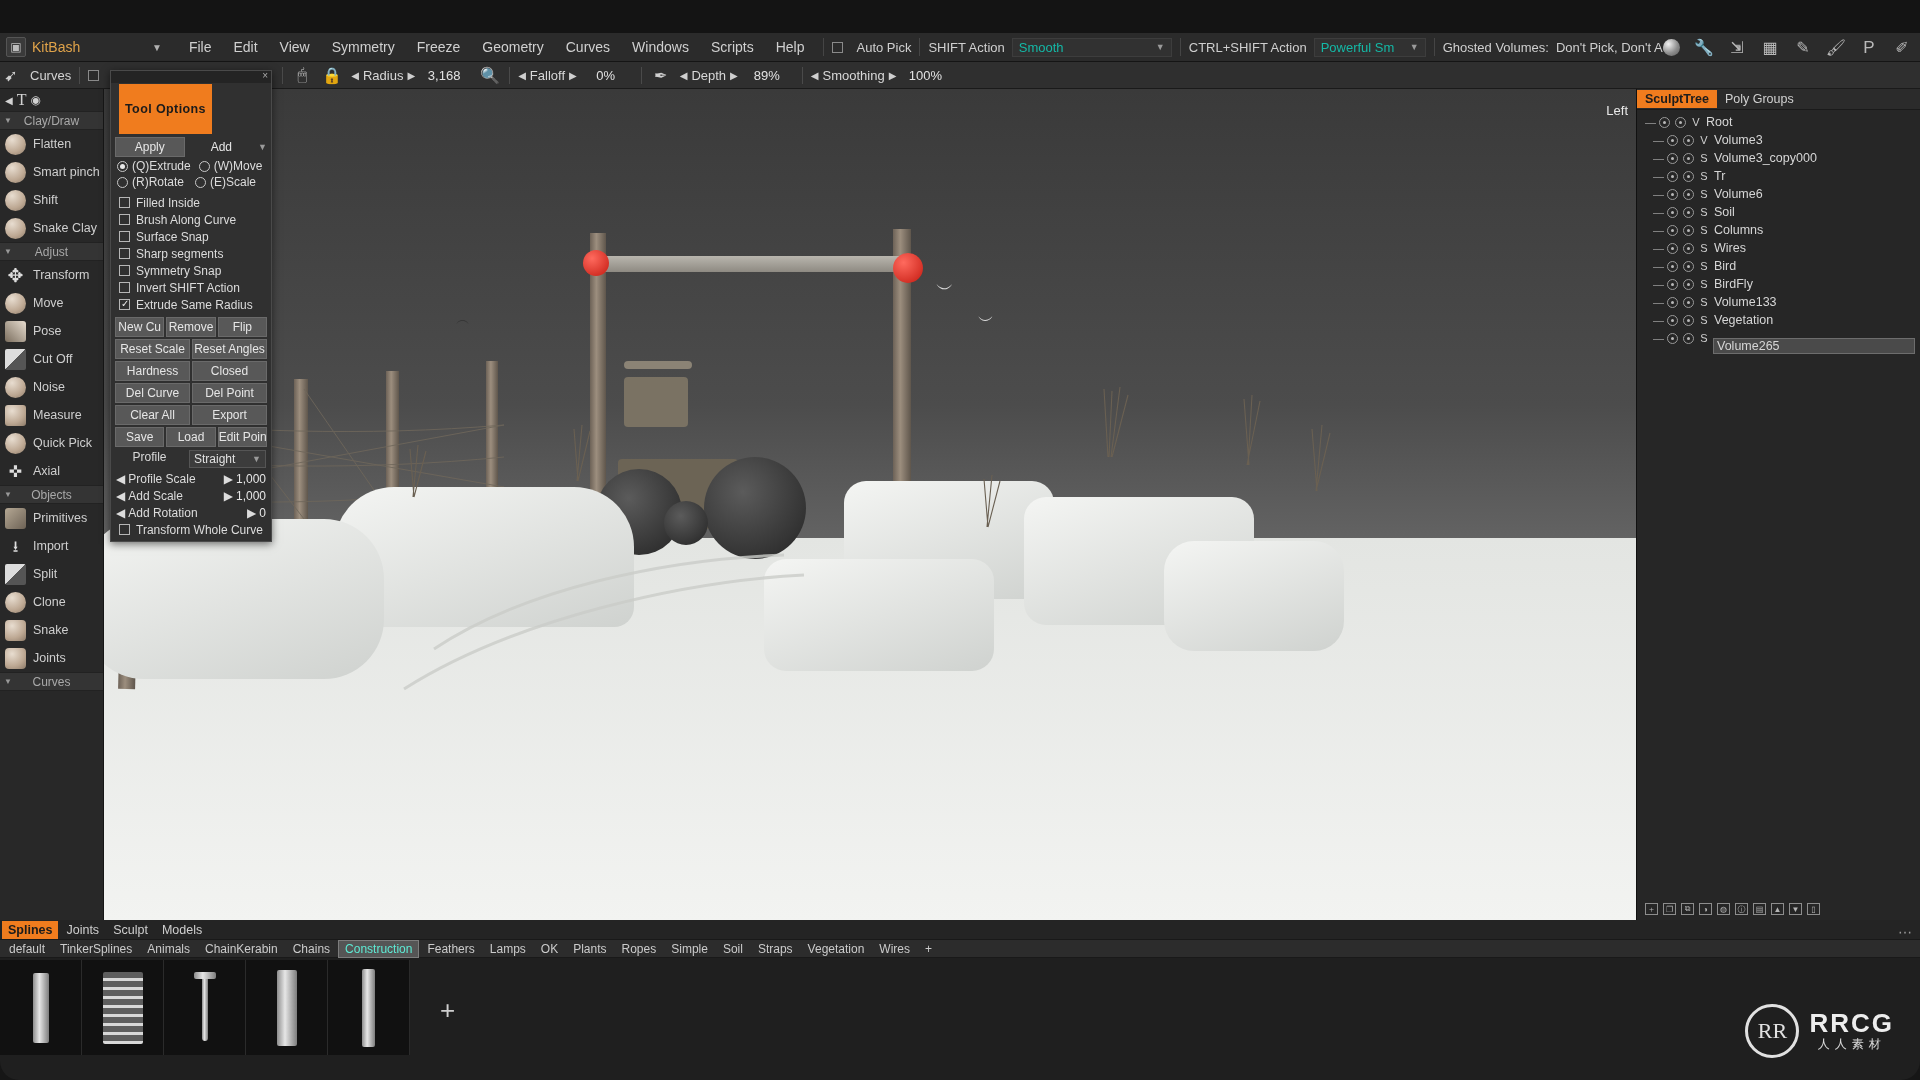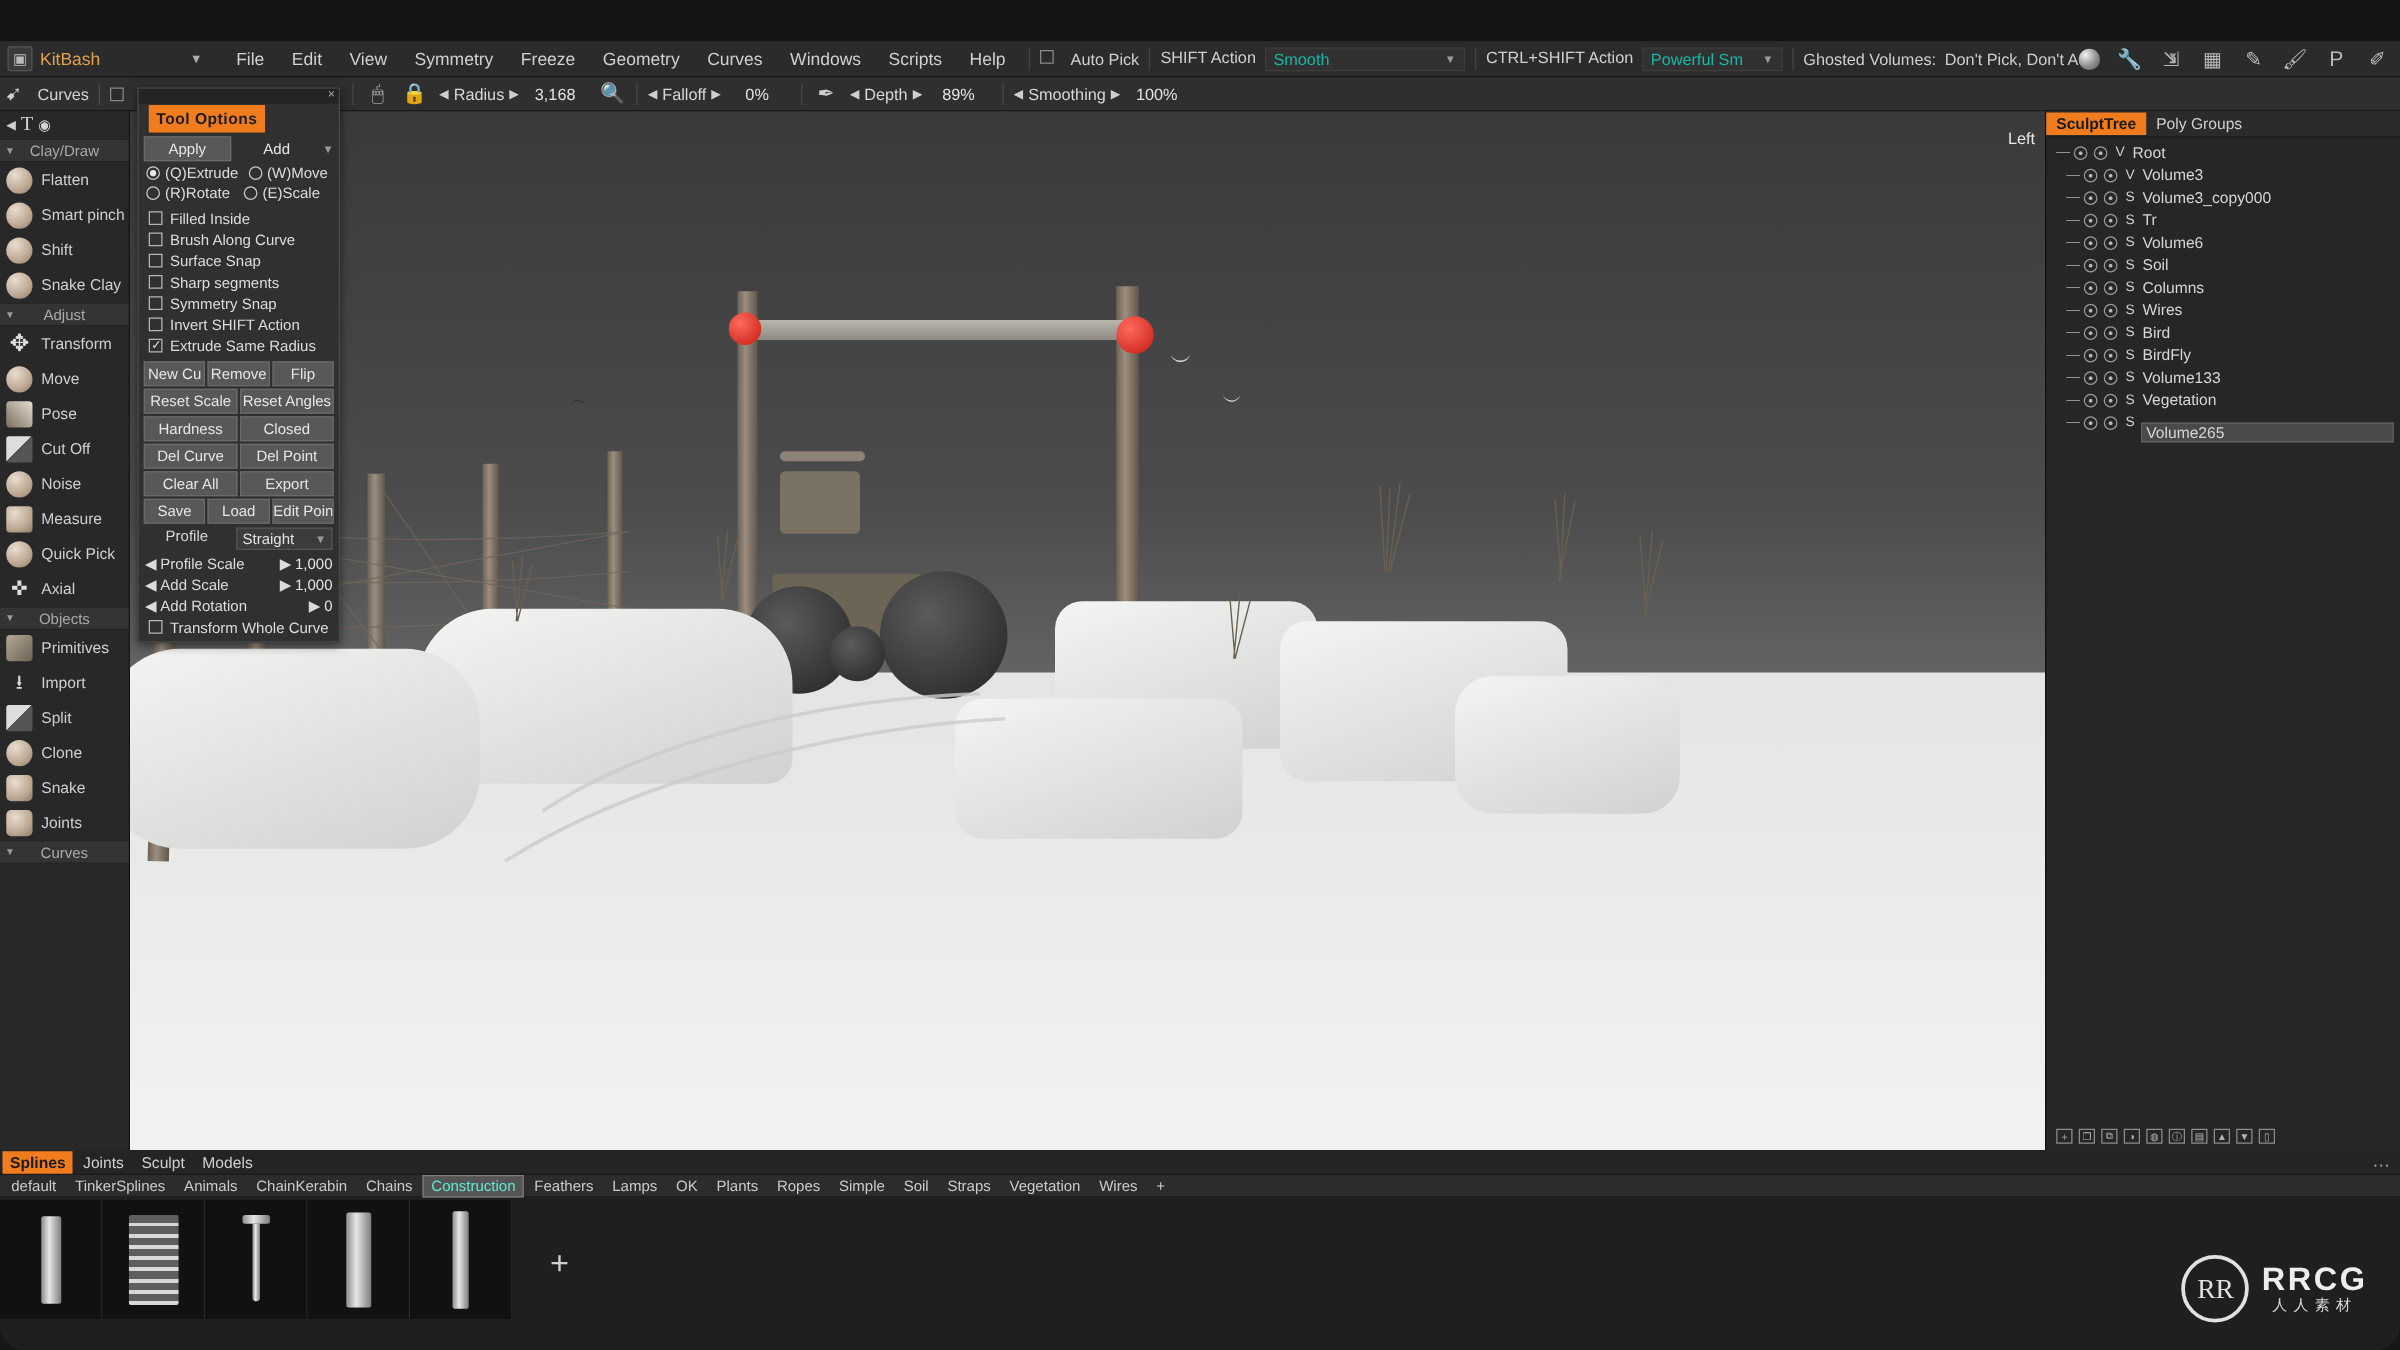--- a/index.html
+++ b/index.html
@@ -22,21 +22,21 @@
     width:20px; height:20px; margin-left:6px; margin-right:6px;
     background:#3a3a3a; border:1px solid #555; border-radius:2px;
     display:flex; align-items:center; justify-content:center;
     color:#bbb; font-size:12px;
   }
   .proj-name { color:#e0a34a; font-size:14px; width:120px; }
   .proj-caret { color:#b0b0b0; font-size:10px; margin-right:16px; }
   .menu-item { font-size:14px; color:#d0d0d0; padding:4px 11px; cursor:default; white-space:nowrap;}
   .msep { width:1px; height:18px; background:#454545; margin:0 8px; }
   .chk { width:11px; height:11px; border:1px solid #8a8a8a; background:#2b2b2b; display:inline-block; margin-right:6px; vertical-align:-1px;}
-  .mb-field { font-size:13px; color:#cfcfcf; display:flex; align-items:flex-start; gap:7px; white-space:nowrap;}
+  .mb-field { font-size:13px; color:#cfcfcf; display:flex; align-items:center; gap:7px; white-space:nowrap;}
   .mb-val { color:#14b8a6; }
   .caret { font-size:9px; color:#9a9a9a; }
   .mb-drop { background:#313131; border:1px solid #3d3d3d; height:19px; display:flex;
     align-items:center; padding:0 6px; gap:8px; }
 
   
   .topicons { position:absolute; right:6px; top:33px; height:29px; display:flex; align-items:center; gap:9px;}
   .tico { width:24px; height:22px; display:flex; align-items:center; justify-content:center; color:#b9b9b9;}
   .sphere-ico { width:17px; height:17px; border-radius:50%; background:radial-gradient(circle at 32% 30%, #f2f2f2, #8e8e8e 55%, #5a5a5a);}
 
@@ -81,21 +81,21 @@
   
   .topts {
     position:absolute; left:110px; top:70px; width:162px;
     background:#303030; border:1px solid #4a4a4a; z-index:30;
     box-shadow:0 2px 8px rgba(0,0,0,.55);
   }
   .topts .bar { height:12px; background:#242424; position:relative; }
   .topts .bar .x { position:absolute; right:3px; top:-1px; font-size:10px; color:#aaa;}
   .topts-title {
     background:#f07c1e; color:#1b1b1b; font-size:12.5px; font-weight:bold;
-    padding:4px 6px; display:inline-block; margin:1px 0 2px 8px; letter-spacing:.4px;
+    padding:18px 6px; display:inline-block; margin:1px 0 2px 8px; letter-spacing:.4px;
   }
   .row2 { display:flex; gap:2px; padding:1px 4px; }
   .btn {
     background:#585858; color:#e6e6e6; font-size:12px; text-align:center;
     padding:2px 0; flex:1; border:1px solid #6a6a6a; cursor:default; white-space:nowrap; overflow:hidden;
   }
   .btn.flat { background:#4a4a4a; border-color:#5a5a5a; }
   .opt-line { display:flex; padding:1px 6px; gap:8px; font-size:12px; color:#dcdcdc;}
   .opt-line > div { display:flex; align-items:center; gap:4px; flex:1; white-space:nowrap;}
   .radio { width:11px; height:11px; border-radius:50%; border:1px solid #c8c8c8; flex:0 0 11px; position:relative;}

